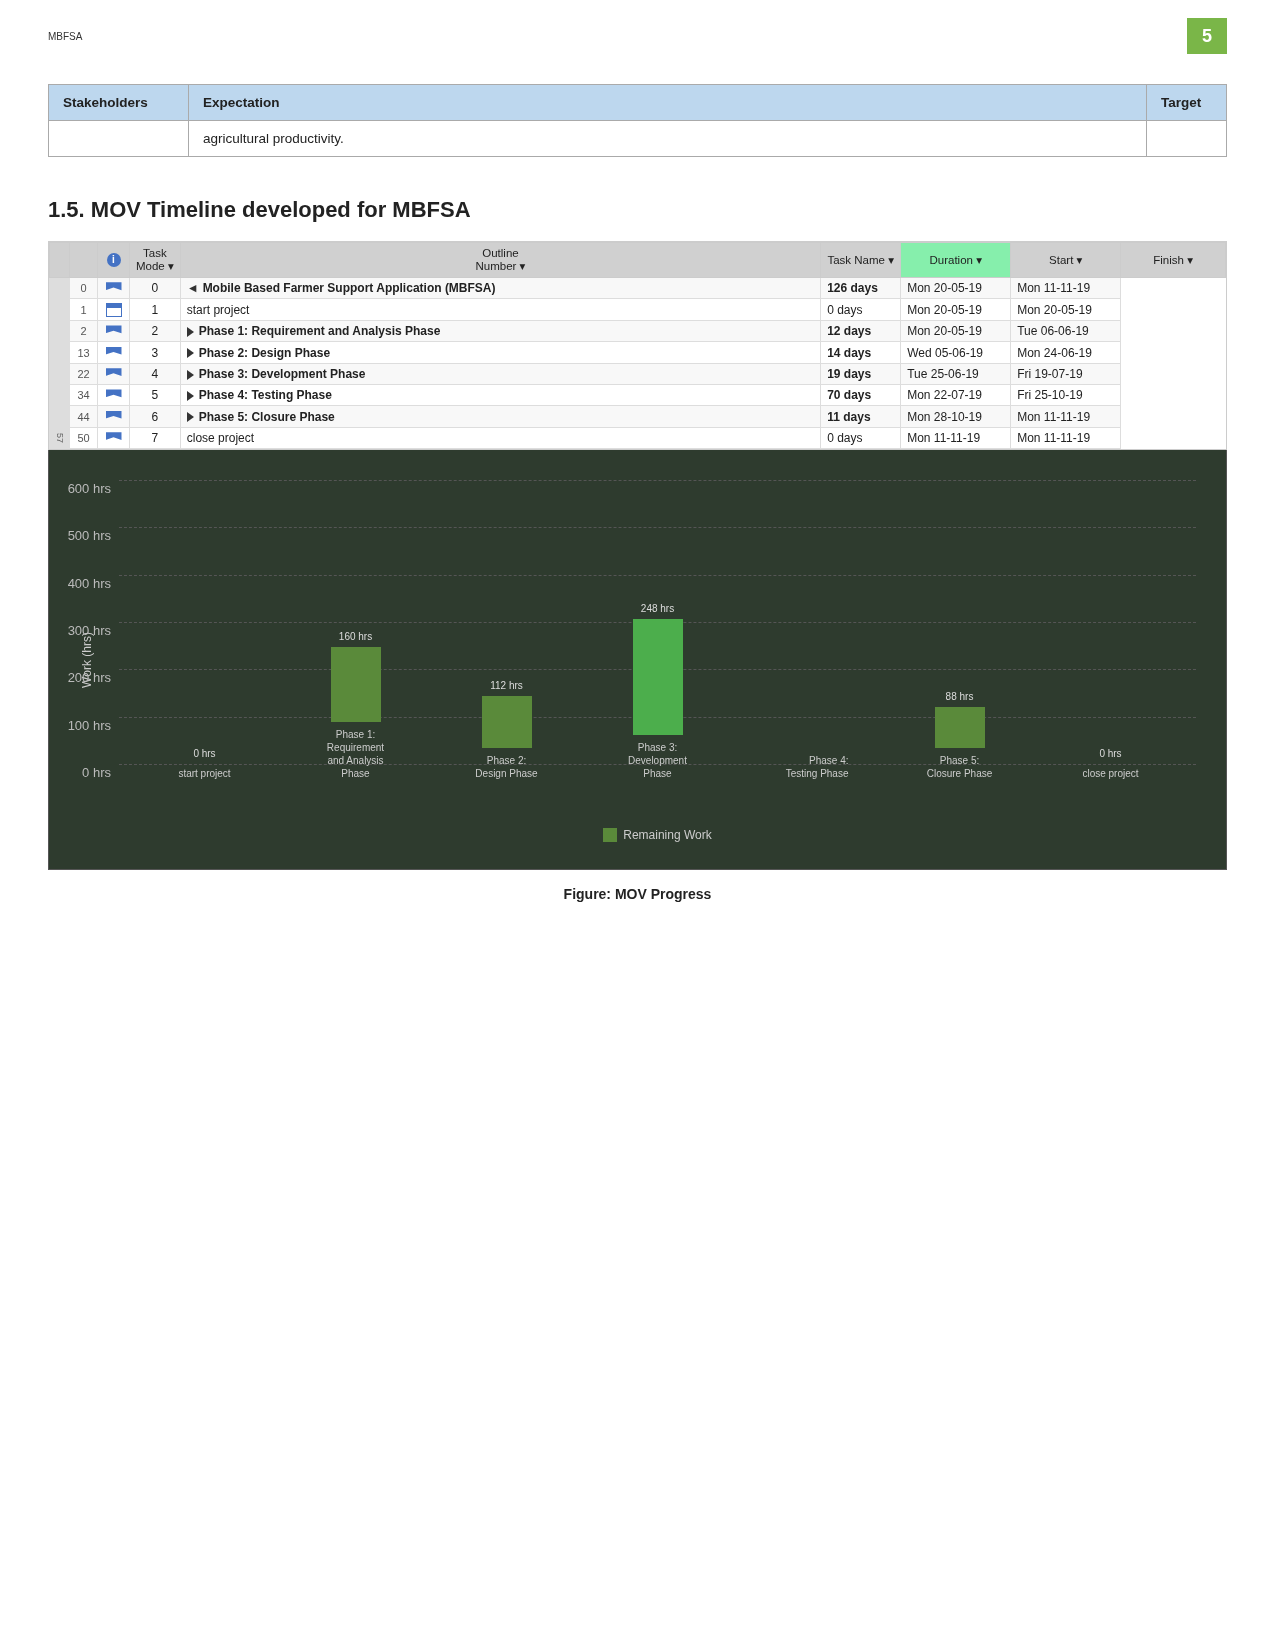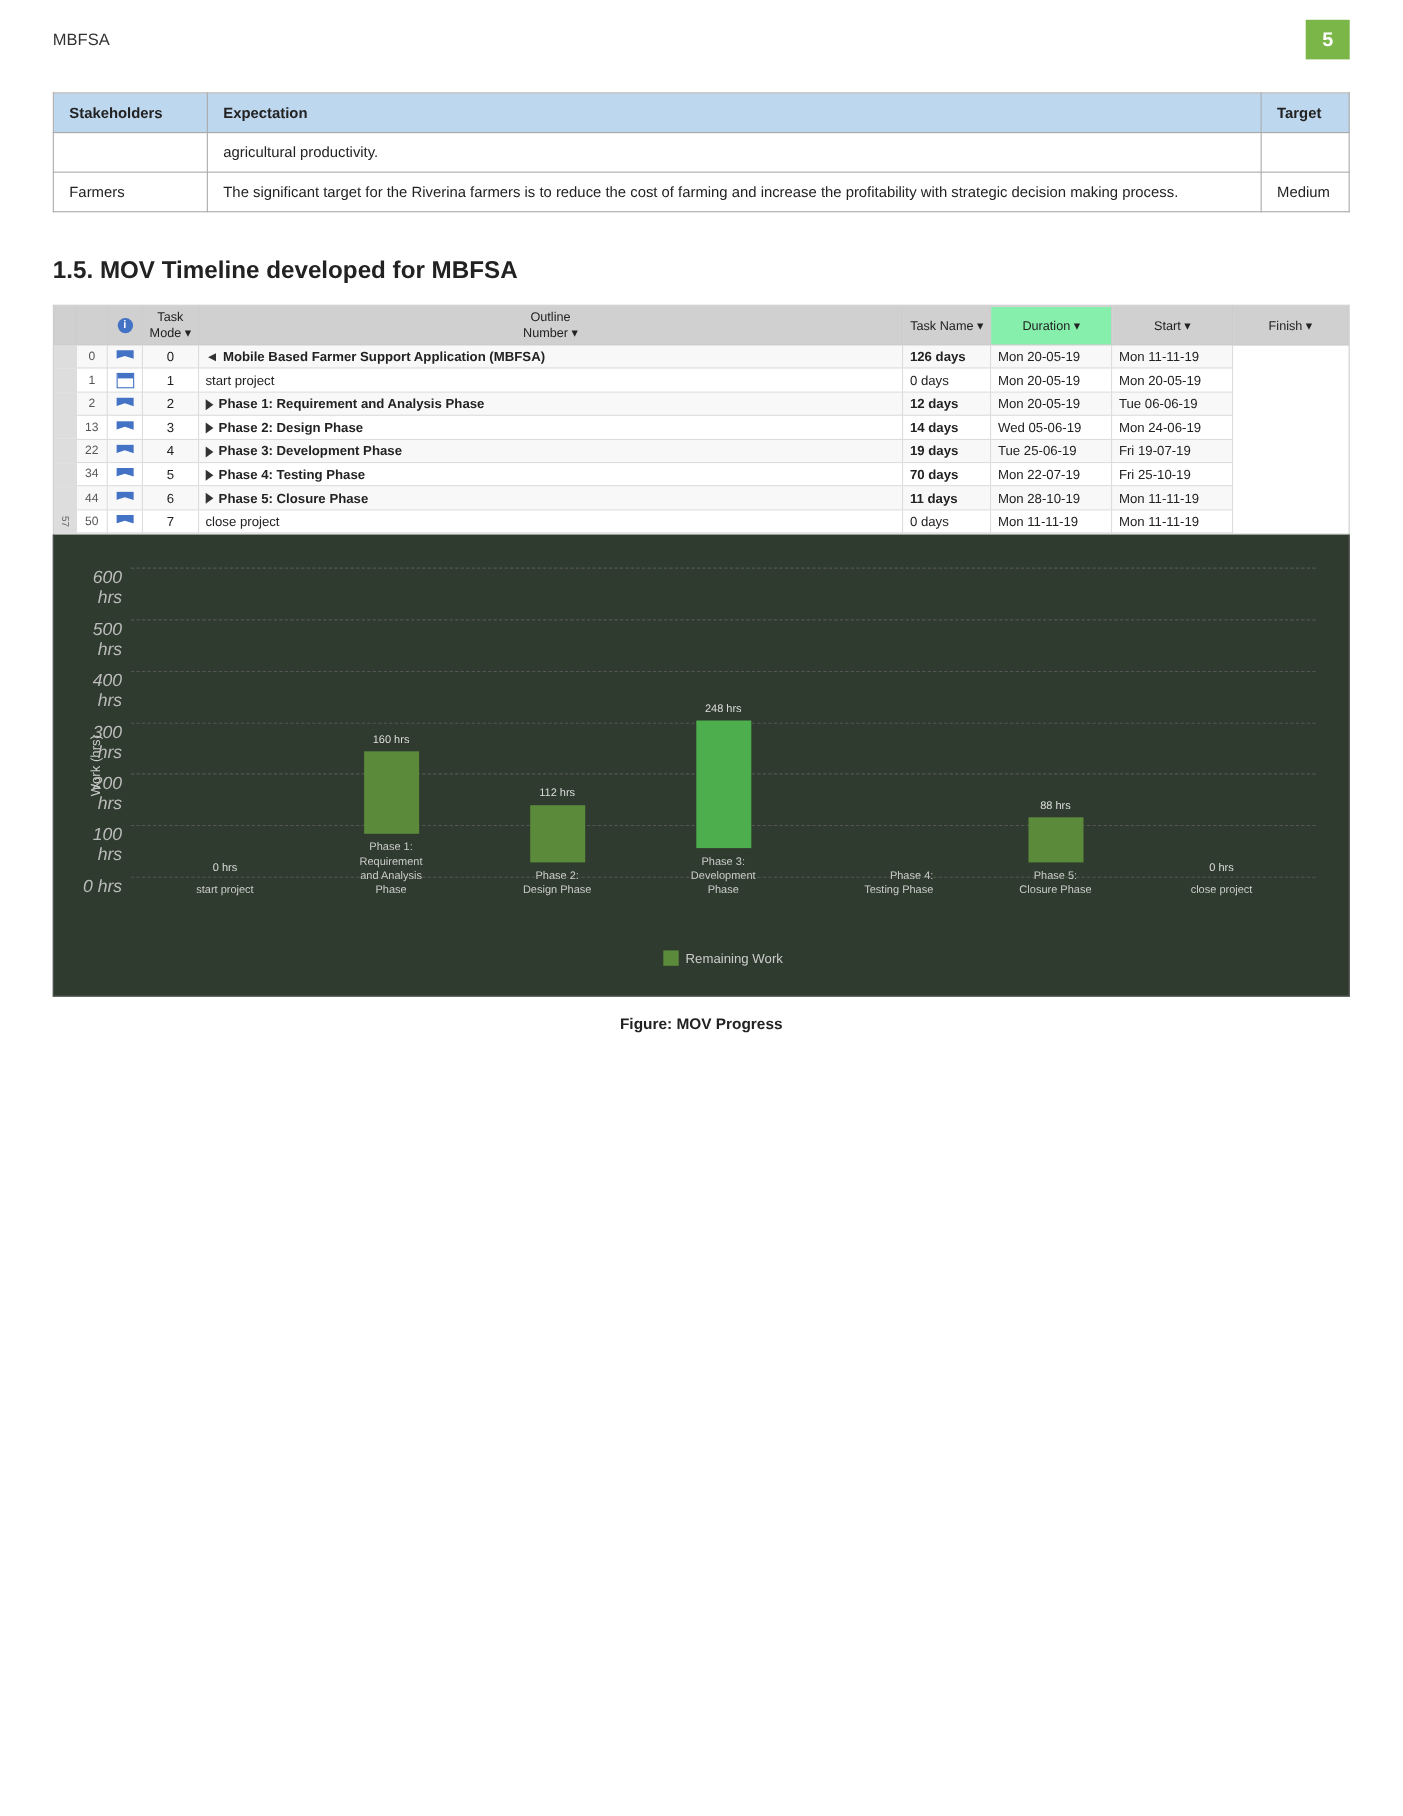--- a/index.html
+++ b/index.html
@@ -14,21 +14,21 @@
 
     
     .page-header {
       display: flex;
       justify-content: space-between;
       align-items: center;
       padding: 18px 48px 10px 48px;
       border-bottom: none;
     }
     .page-title-text {
-      font-size: 15px;
+      font-size: 10px;
       color: #333;
       font-style: normal;
     }
     .page-number-box {
       background: #7ab648;
       color: #fff;
       font-size: 18px;
       font-weight: bold;
       width: 40px;
       height: 36px;
@@ -148,26 +148,25 @@
       flex-direction: column;
       justify-content: space-between;
     }
     .chart-grid-line {
       border-top: 1px dashed #555;
       display: flex;
       align-items: center;
     }
     .chart-grid-label {
       color: #bbb;
-      font-size: 16px;
+      font-size: 13px;
       width: 50px;
       text-align: right;
       margin-right: 8px;
       margin-left: -58px;
-      font-style: italic;
     }
     .chart-bars-area {
       position: absolute;
       left: 0; right: 0;
       bottom: 40px;
       top: 0;
       display: flex;
       align-items: flex-end;
       justify-content: space-around;
       padding: 0 10px;
@@ -240,25 +239,20 @@
         <th style="width:140px;">Stakeholders</th>
         <th>Expectation</th>
         <th style="width:80px;">Target</th>
       </tr>
     </thead>
     <tbody>
       <tr>
         <td></td>
         <td>agricultural productivity.</td>
         <td></td>
-      </tr>
-      <tr>
-        <td>Farmers</td>
-        <td>The significant target for the Riverina farmers is to reduce the cost of farming and increase the profitability with strategic decision making process.</td>
-        <td>Medium</td>
       </tr>
     </tbody>
   </table>
 
   <div class="section-heading">1.5. MOV Timeline developed for MBFSA</div>
 
   <div class="gantt-container">
     <table class="gantt-table">
       <colgroup>
         <col style="width:20px">

